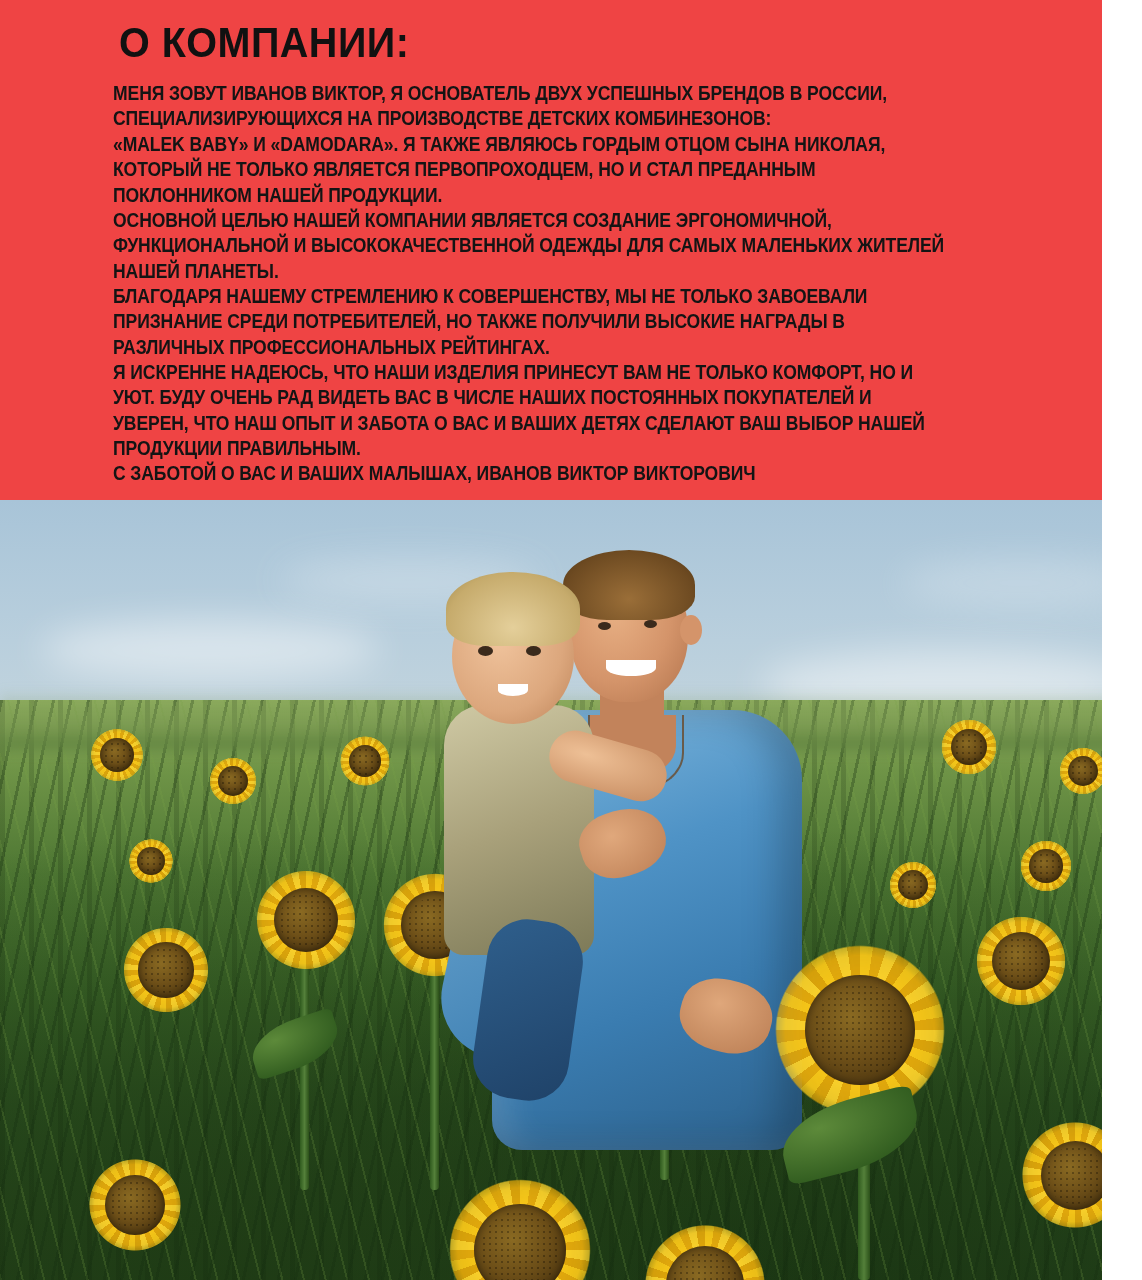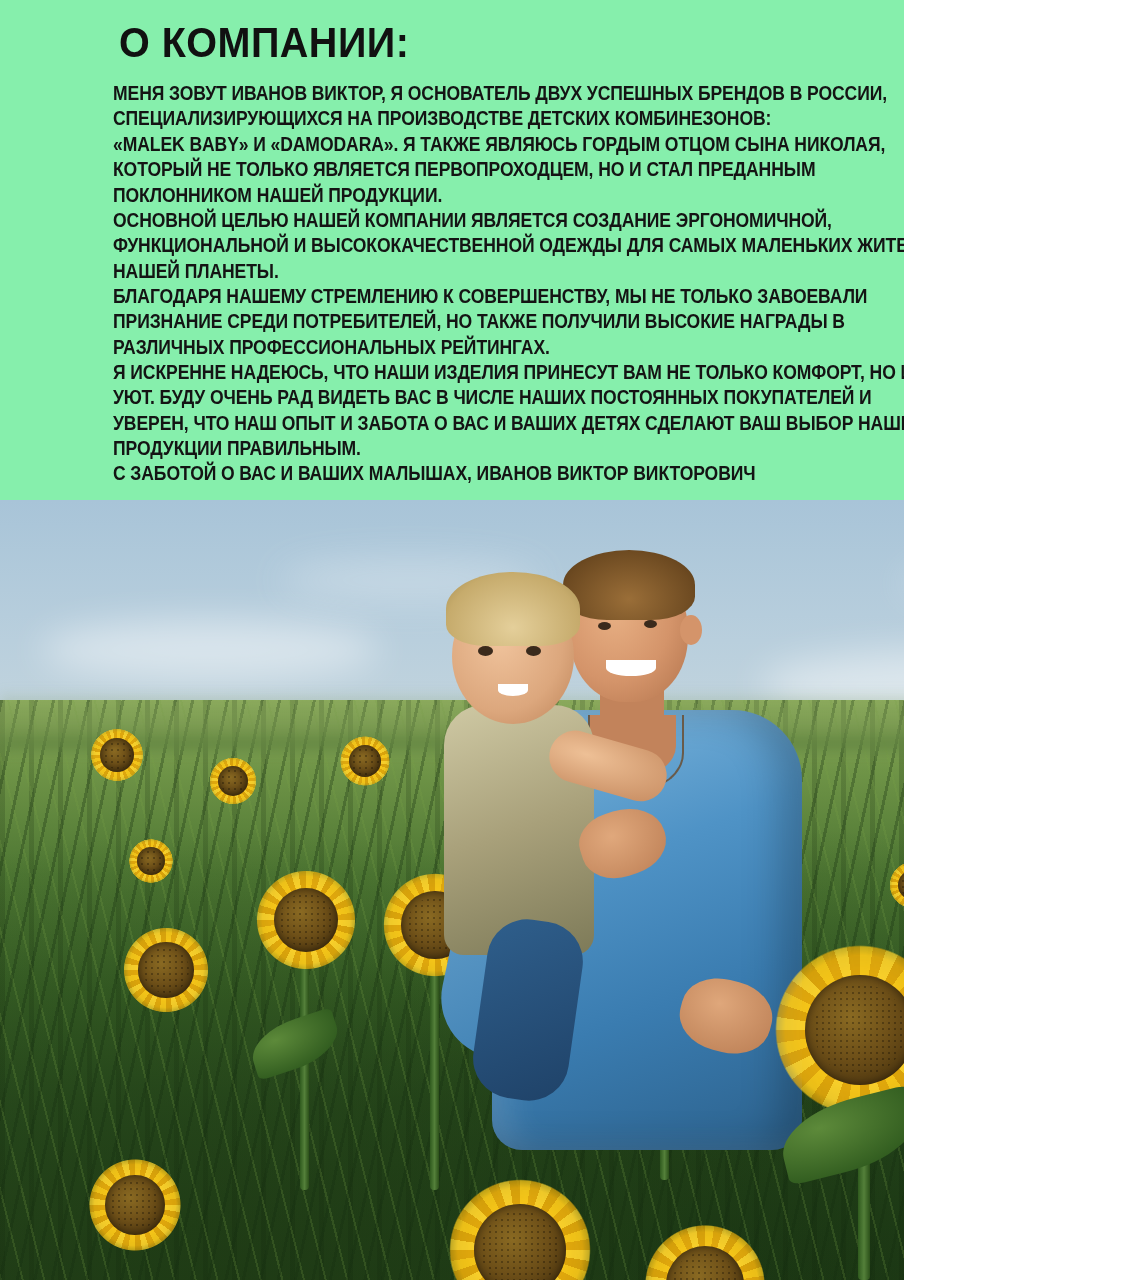--- a/index.html
+++ b/index.html
@@ -8,23 +8,23 @@
     background: #ffffff;
   }
   body {
     width: 1142px;
     height: 1280px;
     overflow: hidden;
     font-family: "Liberation Sans", sans-serif;
   }
   .page {
     position: relative;
-    width: 904px;
+    width: 1102px;
     height: 1280px;
-    background: #86efac;
+    background: #ef4444;
     box-sizing: border-box;
     overflow: hidden;
     text-decoration: underline;
   }
   .text-block {
     position: absolute;
     left: 113px;
     top: 20px;
     width: 930px;
   }

